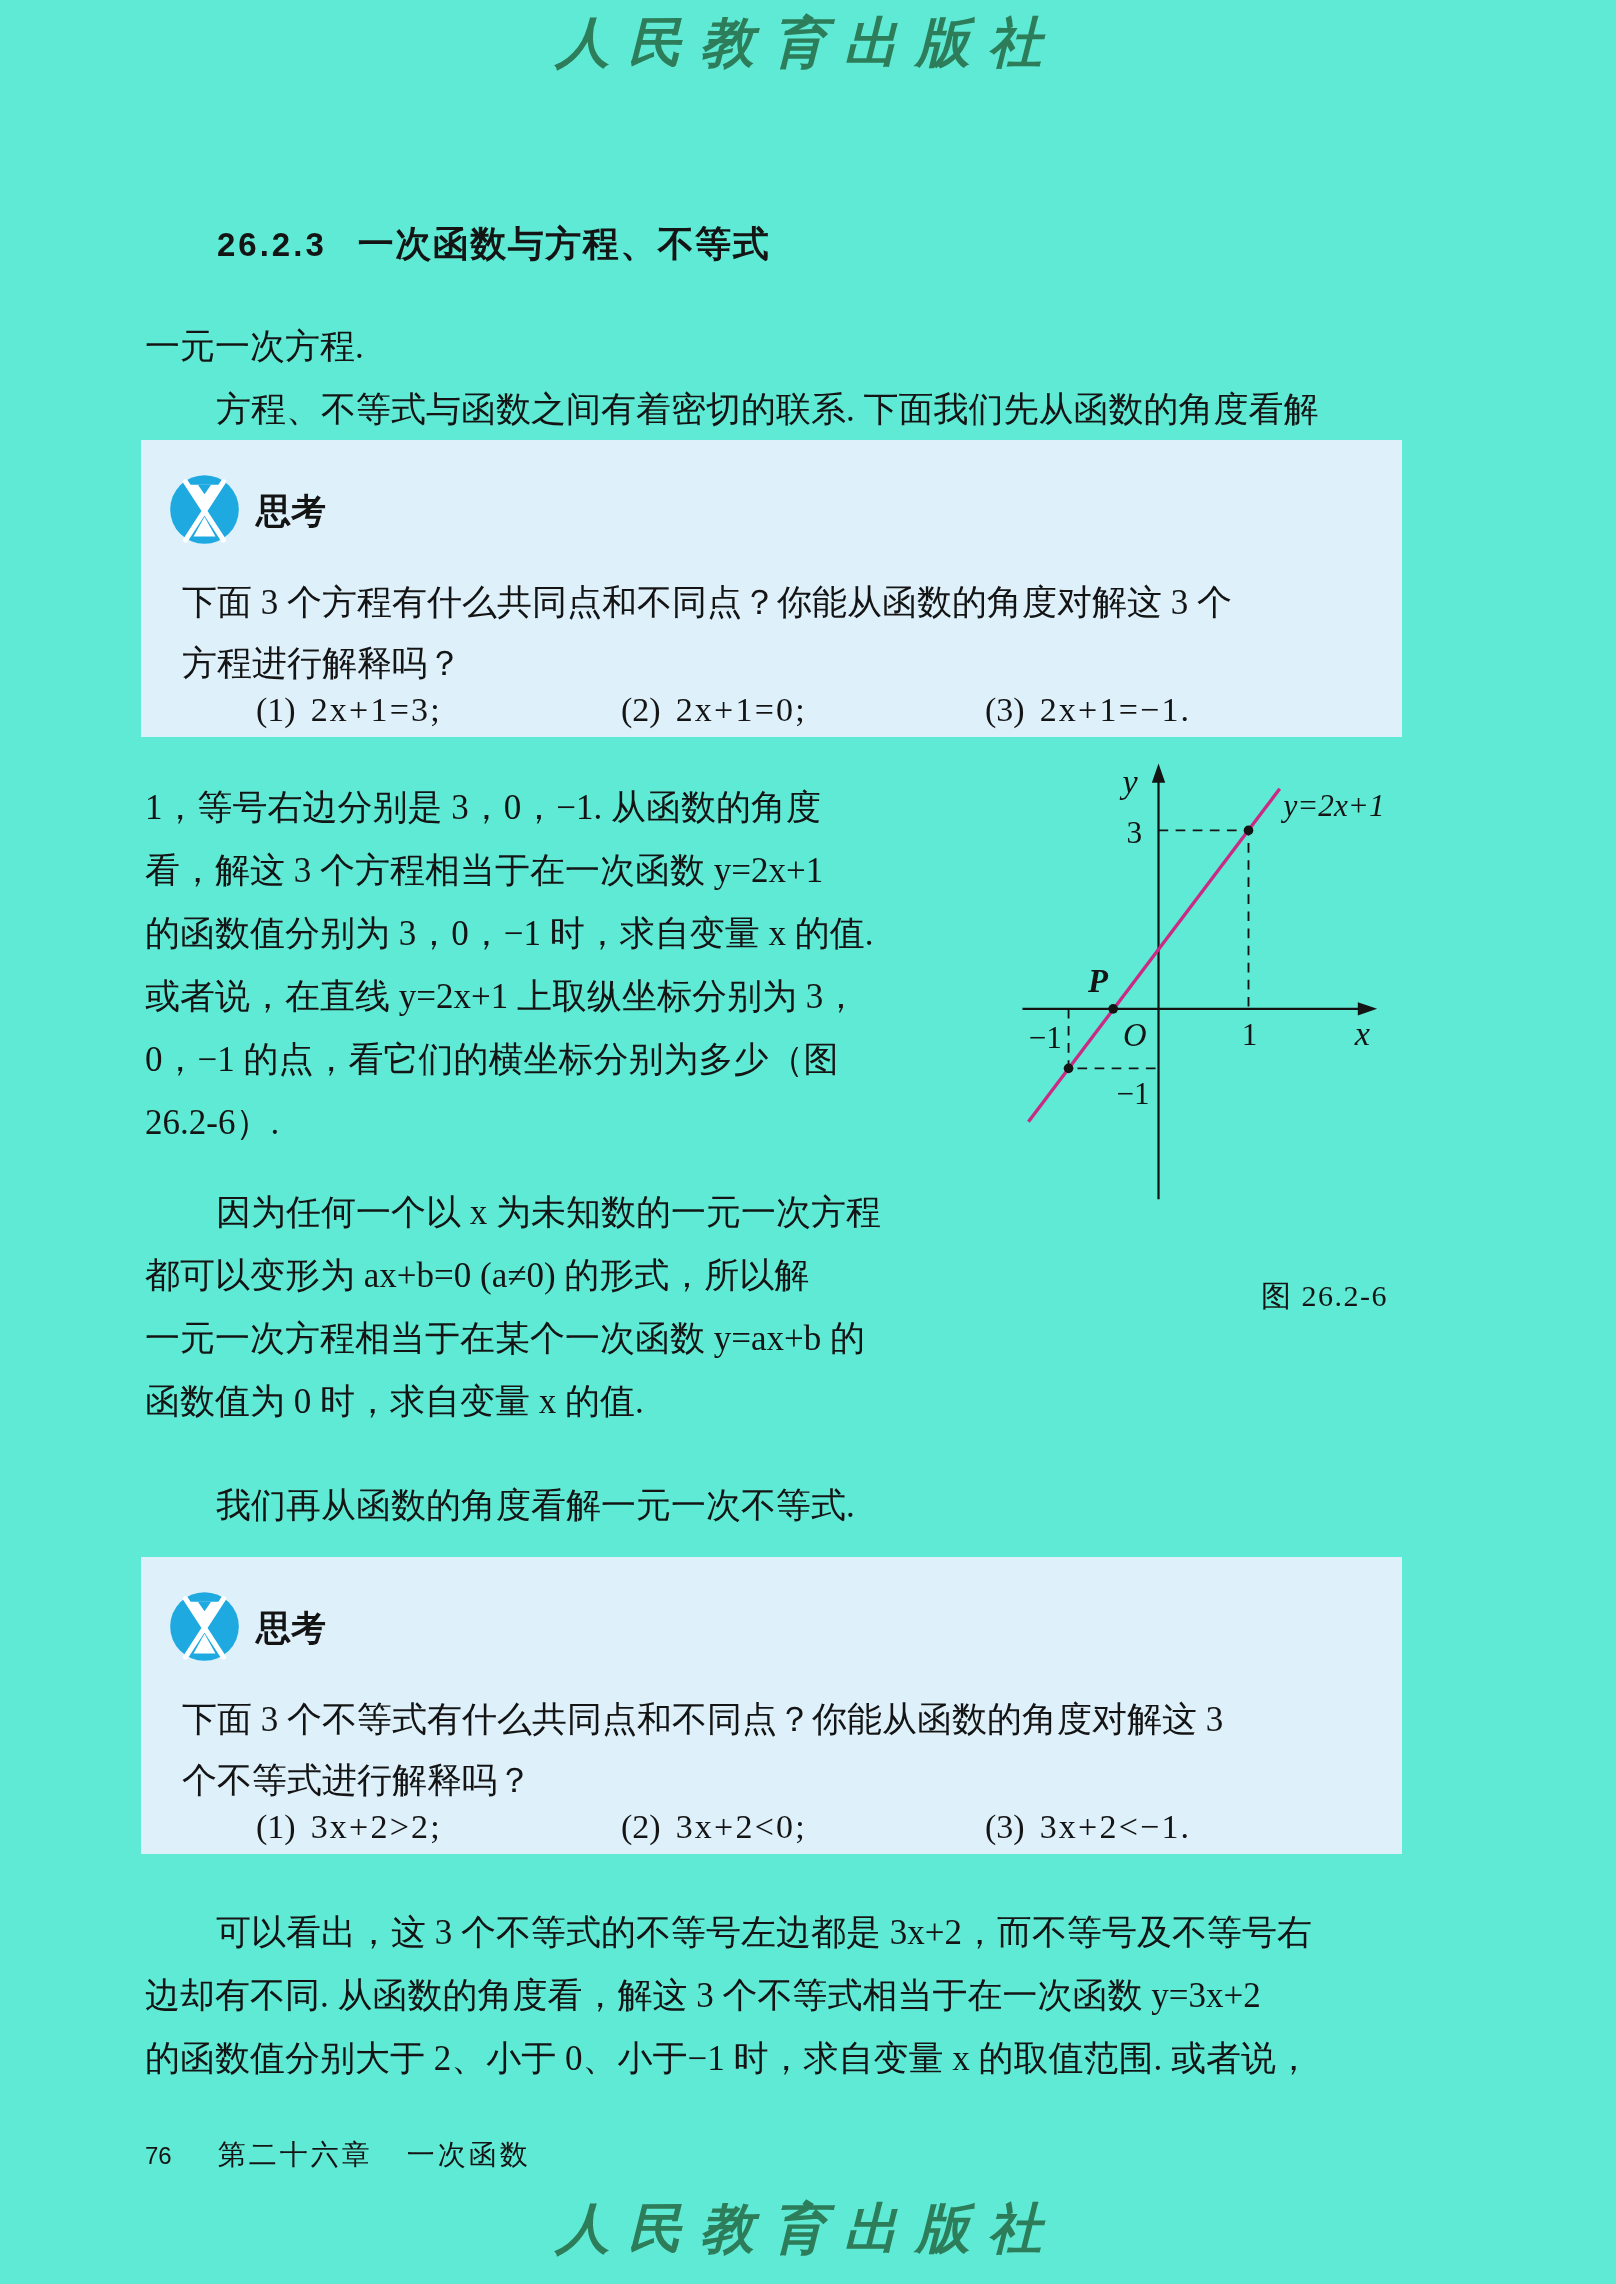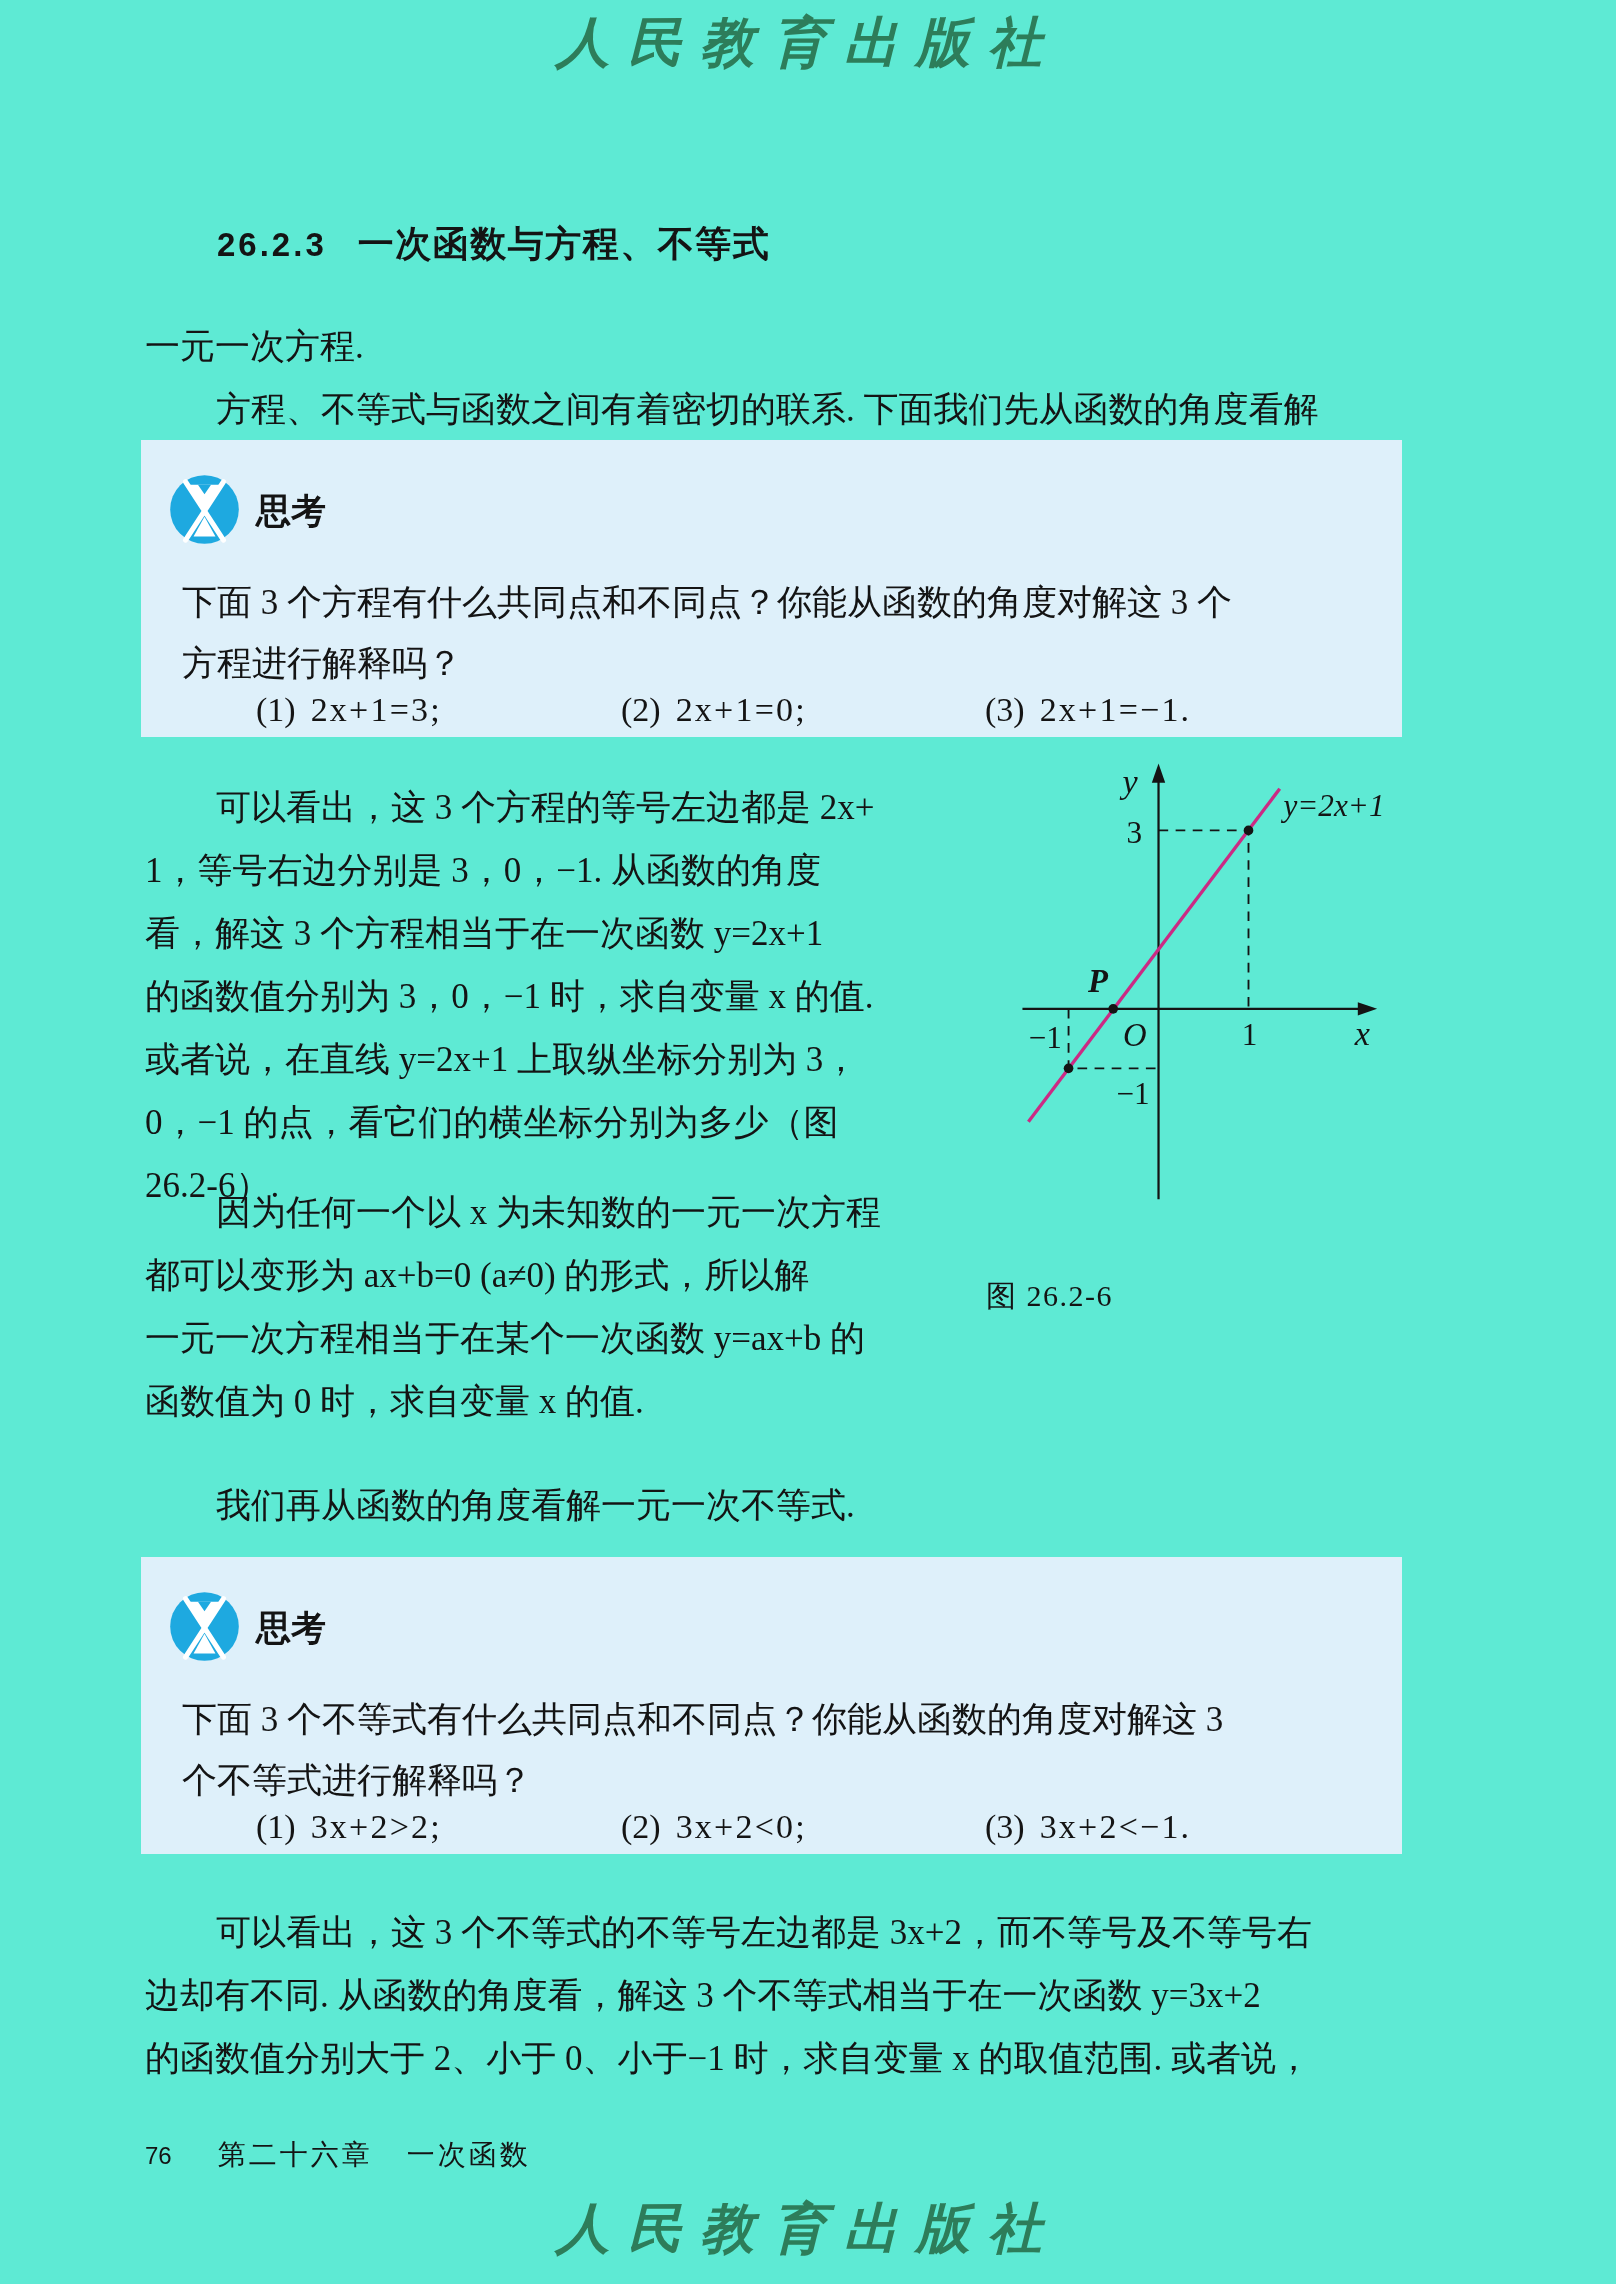--- a/index.html
+++ b/index.html
@@ -58,21 +58,21 @@
   
   .para-col { position:absolute; left:145px; width:863px; }
   .para1 { top:776px; }
   .para2 { top:1181px; }
   .para3 { position:absolute; left:216px; top:1482px; white-space:nowrap; font-size:35px; }
   .para4 { position:absolute; left:145px; top:1901px; width:1316px; }
 
   
   .figure-svg { position:absolute; left:989px; top:753px; width:461px; height:476px; }
   .fig-caption {
-    position:absolute; left:986px; top:1276px; width:402px; text-align:left;
+    position:absolute; left:986px; top:1276px; width:402px; text-align:right;
     font-size:30px; letter-spacing:1.5px;
   }
   .fig-text { font-family:"Liberation Serif", serif; fill:#141414; }
   .it { font-style:italic; }
 
   
   .footer { position:absolute; left:145px; top:2136px; white-space:nowrap; }
   .footer .pg { font-size:24px; font-family:"Liberation Sans", sans-serif; }
   .footer .chap { font-size:28px; margin-left:43px; letter-spacing:3px; }
   .footer .chap-title { font-size:28px; margin-left:31px; letter-spacing:3px; }
@@ -105,21 +105,20 @@
     <div class="line box-line-1">下面 3 个方程有什么共同点和不同点？你能从函数的角度对解这 3 个</div>
     <div class="line box-line-2">方程进行解释吗？</div>
     <div class="eq-row">
       <span class="eq eq-1"><span class="num">(1)</span><span class="expr">2x+1=3;</span></span>
       <span class="eq eq-2"><span class="num">(2)</span><span class="expr">2x+1=0;</span></span>
       <span class="eq eq-3"><span class="num">(3)</span><span class="expr">2x+1=−1.</span></span>
     </div>
   </div>
 
   <div class="para-col para1">
-    <div class="line indent">可以看出，这 3 个方程的等号左边都是 2x+</div>
     <div class="line">1，等号右边分别是 3，0，−1. 从函数的角度</div>
     <div class="line">看，解这 3 个方程相当于在一次函数 y=2x+1</div>
     <div class="line">的函数值分别为 3，0，−1 时，求自变量 x 的值.</div>
     <div class="line">或者说，在直线 y=2x+1 上取纵坐标分别为 3，</div>
     <div class="line">0，−1 的点，看它们的横坐标分别为多少（图</div>
     <div class="line">26.2-6）.</div>
   </div>
 
   <div class="para-col para2">
     <div class="line indent">因为任何一个以 x 为未知数的一元一次方程</div>

